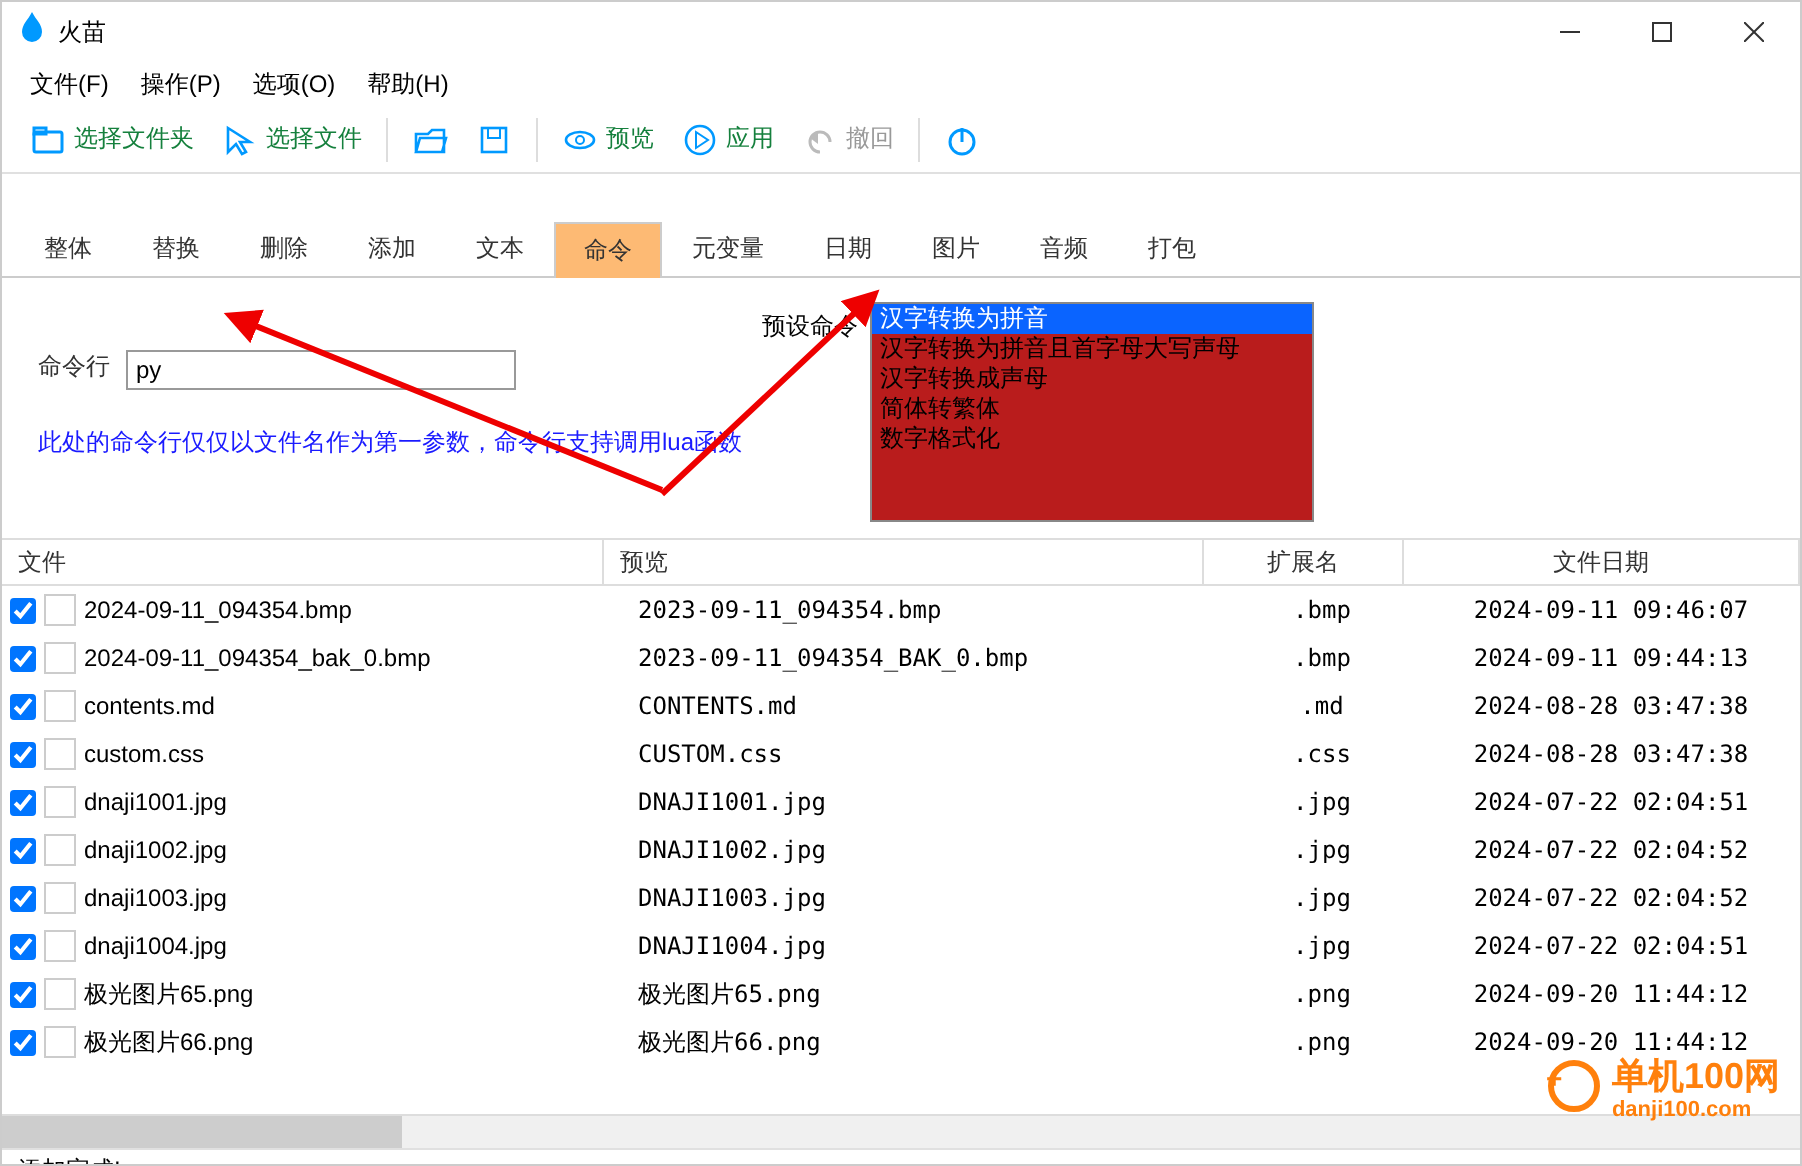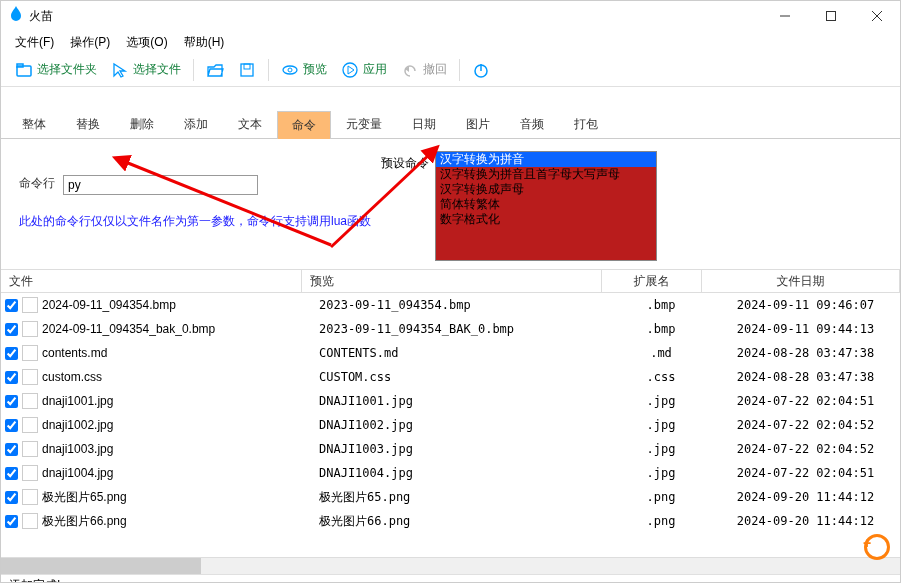--- a/index.html
+++ b/index.html
@@ -332,13 +332,17 @@
 <div class="hscroll">
     <div class="thumb"></div>
   </div>
 
 <div class="status">
   <span>添加完成!</span>
 </div>
 
 <div class="watermark">
   <div class="logo"></div>
+  <div>
+    <span class="txt1">单机100网</span>
+    <span class="txt2">danji100.com</span>
+  </div>
 </div>
 
 </body></html>

